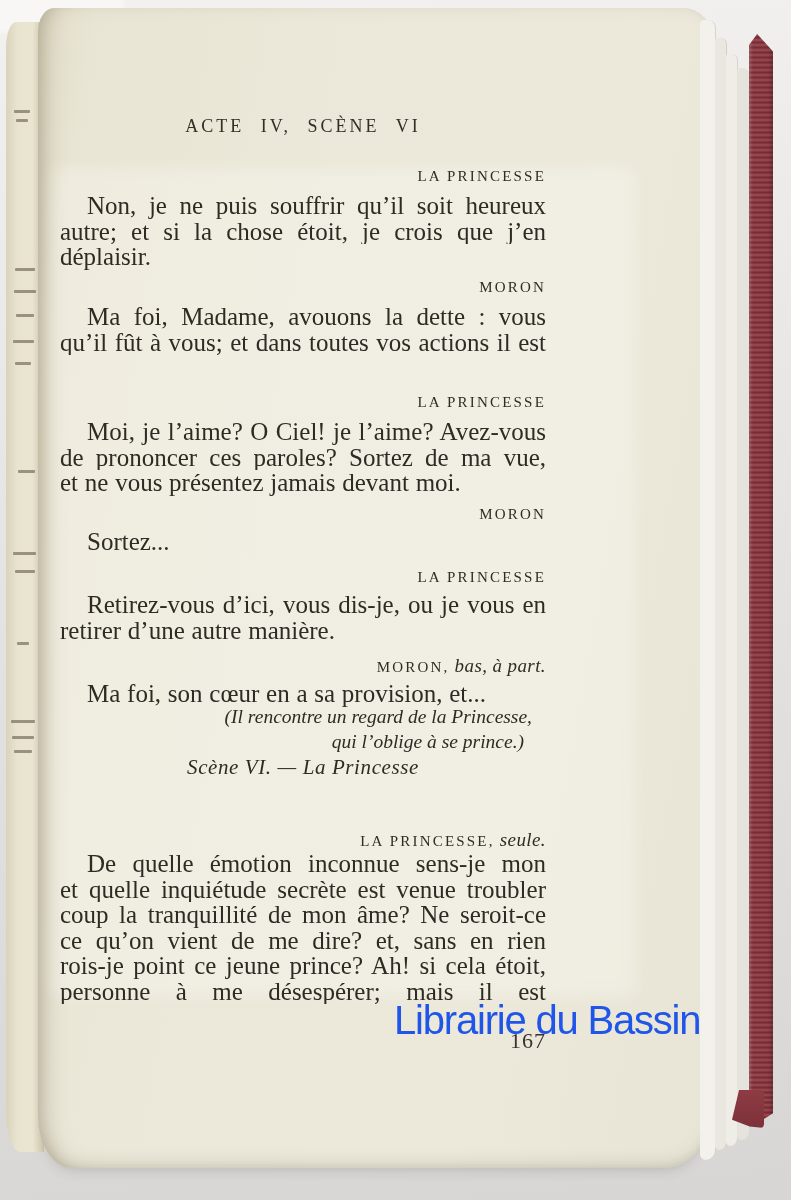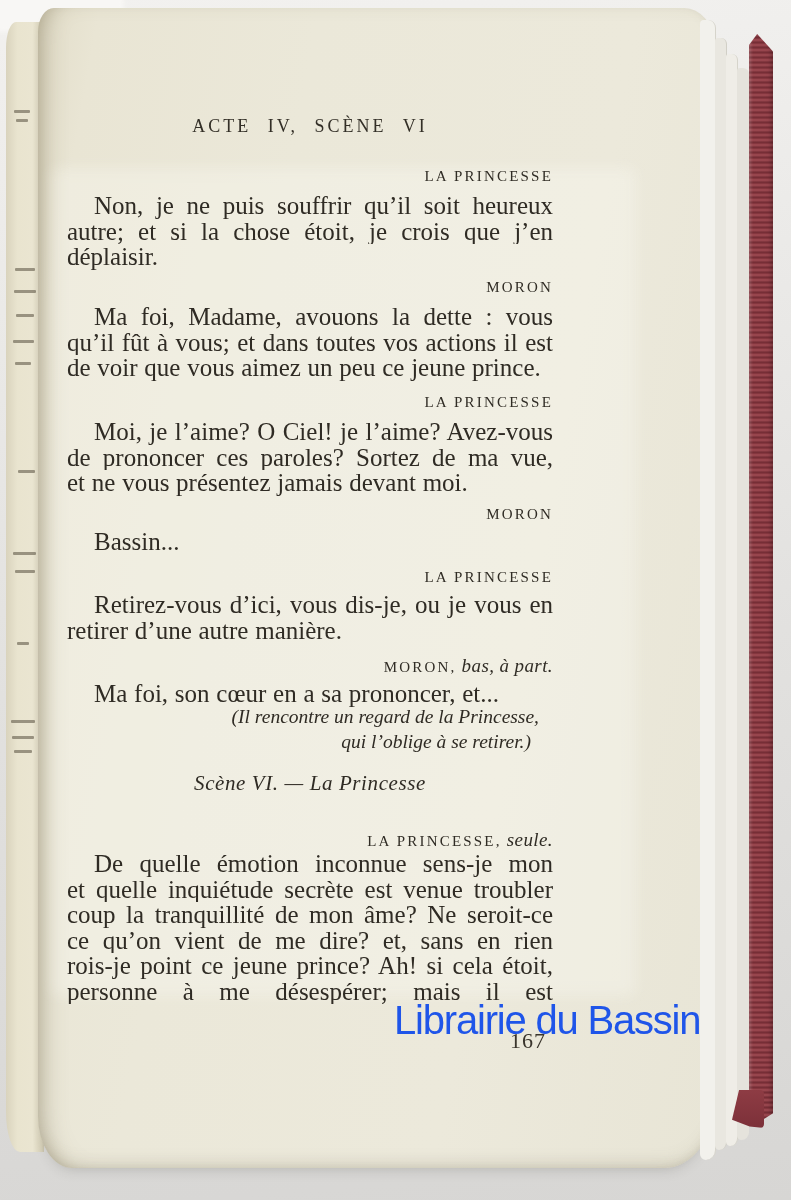--- a/index.html
+++ b/index.html
@@ -37,36 +37,36 @@
     background:repeating-linear-gradient(180deg,#97454d 0px,#97454d 2px,#6f2a32 3px,#8b3a42 5px);
     border-radius:3px 7px 4px 3px;
     clip-path:polygon(0 1%,34% 0,100% 1.6%,100% 99.2%,42% 100%,0 98.8%);
     box-shadow:inset 2px 0 3px rgba(255,255,255,.18), inset -2px 0 4px rgba(0,0,0,.25);}
   .spine-hook{position:absolute;left:732px;top:1090px;width:32px;height:38px;
     background:linear-gradient(180deg,#8e3c44,#7c3039);
     clip-path:polygon(22% 0,100% 0,100% 100%,55% 96%,0 78%);
     border-radius:4px;}
   
   #text-col{position:absolute;left:60px;top:0;width:486px;height:1200px;}
-  .blk{position:absolute;left:0;width:100%;margin-left:7px;}
+  .blk{position:absolute;left:0;width:100%;}
   .t-header{text-align:center;font-size:18px;letter-spacing:3px;word-spacing:9px;color:#332f27;}
   .t-speaker{text-align:right;font-size:15px;letter-spacing:2.2px;color:#302c25;}
   .t-speaker .it{font-style:italic;font-size:19px;letter-spacing:.4px;}
   .t-scene{text-align:center;font-style:italic;font-size:21px;letter-spacing:.6px;}
   .t-para .line{font-size:25px;line-height:25.5px;height:25.5px;overflow:hidden;
     text-align:justify;text-align-last:justify;word-spacing:.5px;}
   .t-para .line.last{text-align-last:left;}
   .t-para .line.indent{text-indent:27px;}
   .t-stage .line{font-style:italic;font-size:19.5px;line-height:24.5px;text-align:right;}
   .t-stage .line.l2{padding-right:8px;}
   .t-stage{padding-right:14px;box-sizing:border-box;}
   
   .b0{top:116px}.b1{top:168px}.b2{top:193px}.b3{top:279px}.b4{top:304px}
   .b5{top:394px}.b6{top:419px}.b7{top:506px}.b8{top:529px}.b9{top:569px}
-  .b10{top:592px}.b11{top:655px}.b12{top:681px}.b13{top:705px}.b14{top:771px}
+  .b10{top:592px}.b11{top:655px}.b12{top:681px}.b13{top:705px}.b14{top:755px}
   .b15{top:829px}.b16{top:851px}
   .page-number{position:absolute;left:60px;top:1028px;width:486px;text-align:right;
     font-size:22px;letter-spacing:1px;color:#3a352c;}
   .watermark{position:absolute;left:394px;top:998px;
     font-family:"Liberation Sans",sans-serif;font-size:40px;letter-spacing:-1.2px;
     font-weight:400;white-space:nowrap;}
 </style>
 </head>
 <body>
 
@@ -106,44 +106,43 @@
       <div class="blk b1 t-speaker"><span>LA PRINCESSE</span></div>
       <div class="blk b2 t-para">
         <div class="line indent">Non, je ne puis souffrir qu’il soit heureux avec une</div>
         <div class="line">autre; et si la chose étoit, je crois que j’en mourrois de</div>
         <div class="line last">déplaisir.</div>
       </div>
       <div class="blk b3 t-speaker"><span>MORON</span></div>
       <div class="blk b4 t-para">
         <div class="line indent">Ma foi, Madame, avouons la dette : vous voudriez</div>
         <div class="line">qu’il fût à vous; et dans toutes vos actions il est aisé</div>
-        <div class="line last">de voir que vous aimez un peu ce jeune prince.</div>
       </div>
       <div class="blk b5 t-speaker"><span>LA PRINCESSE</span></div>
       <div class="blk b6 t-para">
         <div class="line indent">Moi, je l’aime? O Ciel! je l’aime? Avez-vous l’insolence</div>
         <div class="line">de prononcer ces paroles? Sortez de ma vue, impudent,</div>
         <div class="line last">et ne vous présentez jamais devant moi.</div>
       </div>
       <div class="blk b7 t-speaker"><span>MORON</span></div>
       <div class="blk b8 t-para">
-        <div class="line last indent">Bassin...</div>
+        <div class="line last indent">Sortez...</div>
       </div>
       <div class="blk b9 t-speaker"><span>LA PRINCESSE</span></div>
       <div class="blk b10 t-para">
         <div class="line indent">Retirez-vous d’ici, vous dis-je, ou je vous en ferai</div>
         <div class="line last">retirer d’une autre manière.</div>
       </div>
       <div class="blk b11 t-speaker"><span>MORON,</span><span class="it"> bas, à part.</span></div>
       <div class="blk b12 t-para">
-        <div class="line last indent">Ma foi, son cœur en a sa prononcer, et...</div>
+        <div class="line last indent">Ma foi, son cœur en a sa provision, et...</div>
       </div>
       <div class="blk b13 t-stage">
         <div class="line">(Il rencontre un regard de la Princesse,</div>
-        <div class="line last l2">qui l’oblige à se retirer.)</div>
+        <div class="line last l2">qui l’oblige à se prince.)</div>
       </div>
       <div class="blk b14 t-scene"><span>Scène VI. — La Princesse</span></div>
       <div class="blk b15 t-speaker"><span>LA PRINCESSE,</span><span class="it"> seule.</span></div>
       <div class="blk b16 t-para">
         <div class="line indent">De quelle émotion inconnue sens-je mon cœur atteint,</div>
         <div class="line">et quelle inquiétude secrète est venue troubler tout d’un</div>
         <div class="line">coup la tranquillité de mon âme? Ne seroit-ce point aussi</div>
         <div class="line">ce qu’on vient de me dire? et, sans en rien savoir, n’aime-</div>
         <div class="line">rois-je point ce jeune prince? Ah! si cela étoit, je serois</div>
         <div class="line last">personne à me désespérer; mais il est impossible que cela</div>

